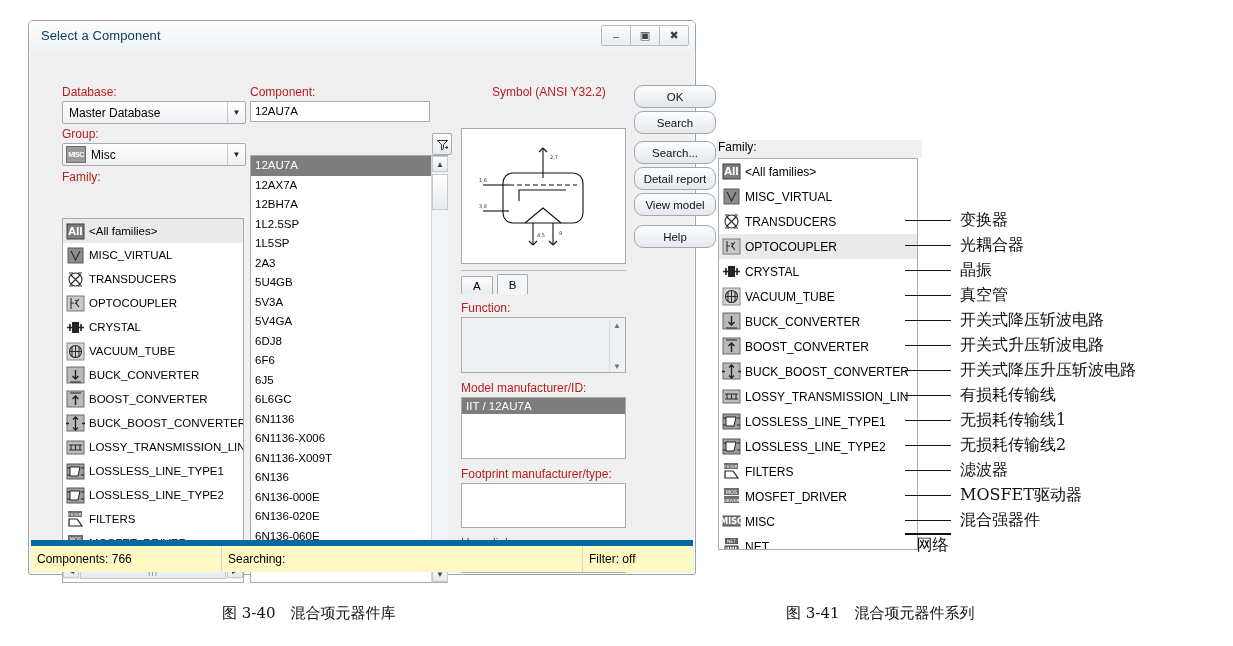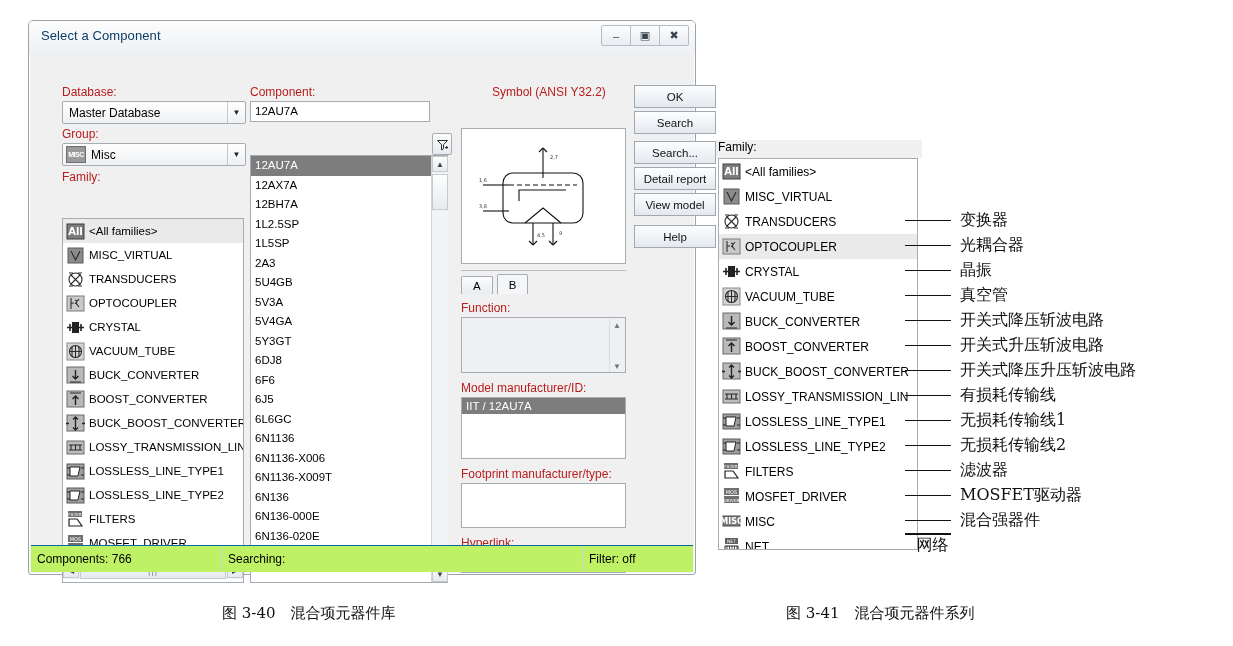--- a/index.html
+++ b/index.html
@@ -136,30 +136,30 @@
     background:linear-gradient(#fbfcfd,#e9edf1);
     display:flex;align-items:center;
   }
   .tab.active{height:19px;background:#f4f6f8;}
   .tabline{position:absolute;left:431px;top:217px;width:165px;height:1px;background:#b8bec4;}
 
   
   .btn{
     position:absolute;left:604px;width:80px;height:21px;
     background:linear-gradient(#fcfdfe,#e4e9ef);
-    border:1px solid #a0a8b0;border-radius:0;
+    border:1px solid #a0a8b0;border-radius:9px;
     font-size:11.5px;display:flex;align-items:center;justify-content:center;
     color:#111;
     text-align:center;
   }
 
   
   #statusbar{
     position:absolute;left:1px;right:1px;bottom:1px;height:26px;
-    background:#bef264;border-top:1px solid #0369a1;
+    background:#fef9c3;border-top:6px solid #0369a1;
     display:flex;align-items:center;justify-content:center;
   }
   .status-cell{font-size:12px;padding-left:6px;height:26px;display:flex;align-items:center;}
   .status-sep{width:1px;height:26px;background:#d0d5d9;}
 
   
   #panel41{position:absolute;left:716px;top:140px;width:206px;}
   #panel41-head{
     position:absolute;left:0;top:0;width:206px;height:18px;
     background:#f0f0f0;font-size:12px;padding-left:2px;box-sizing:border-box;
@@ -394,21 +394,20 @@
     <div class="box" id="comp-list">
         <div class="comp-row sel">12AU7A</div>
         <div class="comp-row">12AX7A</div>
         <div class="comp-row">12BH7A</div>
         <div class="comp-row">1L2.5SP</div>
         <div class="comp-row">1L5SP</div>
         <div class="comp-row">2A3</div>
         <div class="comp-row">5U4GB</div>
         <div class="comp-row">5V3A</div>
         <div class="comp-row">5V4GA</div>
-        <div class="comp-row">5Y3GT</div>
         <div class="comp-row">6DJ8</div>
         <div class="comp-row">6F6</div>
         <div class="comp-row">6J5</div>
         <div class="comp-row">6L6GC</div>
         <div class="comp-row">6N1136</div>
         <div class="comp-row">6N1136-X006</div>
         <div class="comp-row">6N1136-X009T</div>
         <div class="comp-row">6N136</div>
         <div class="comp-row">6N136-000E</div>
         <div class="comp-row">6N136-020E</div>

